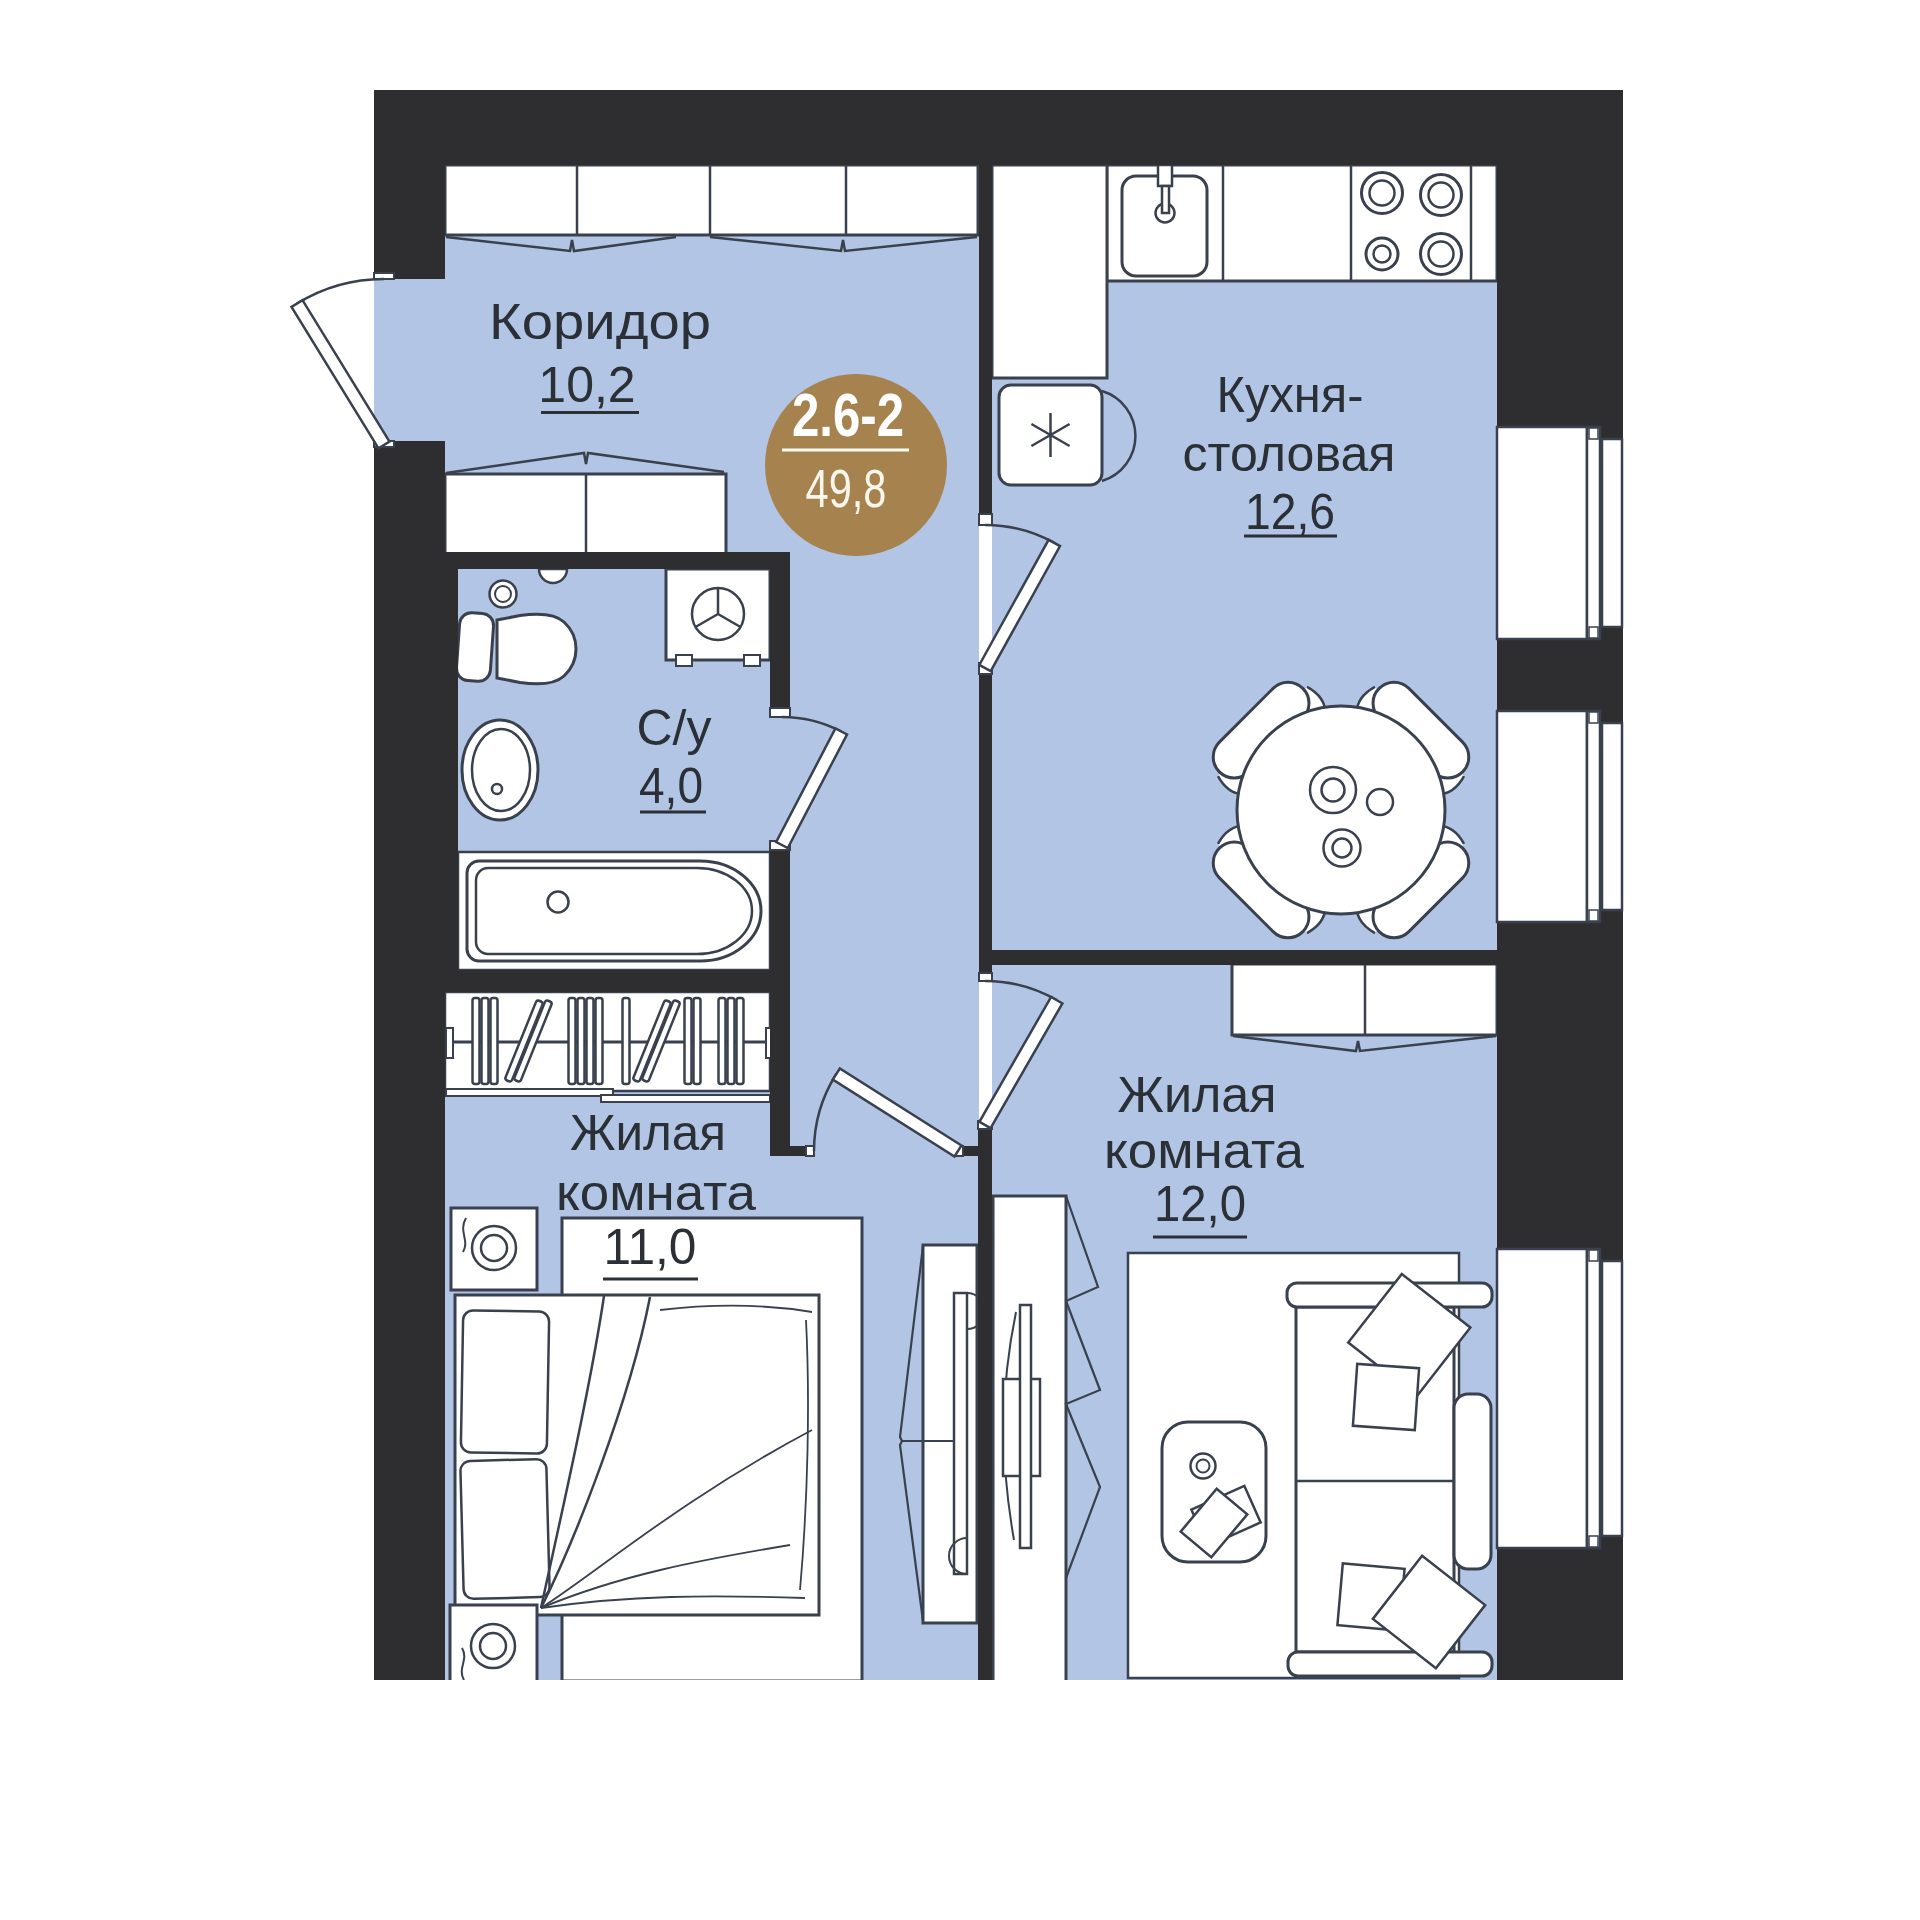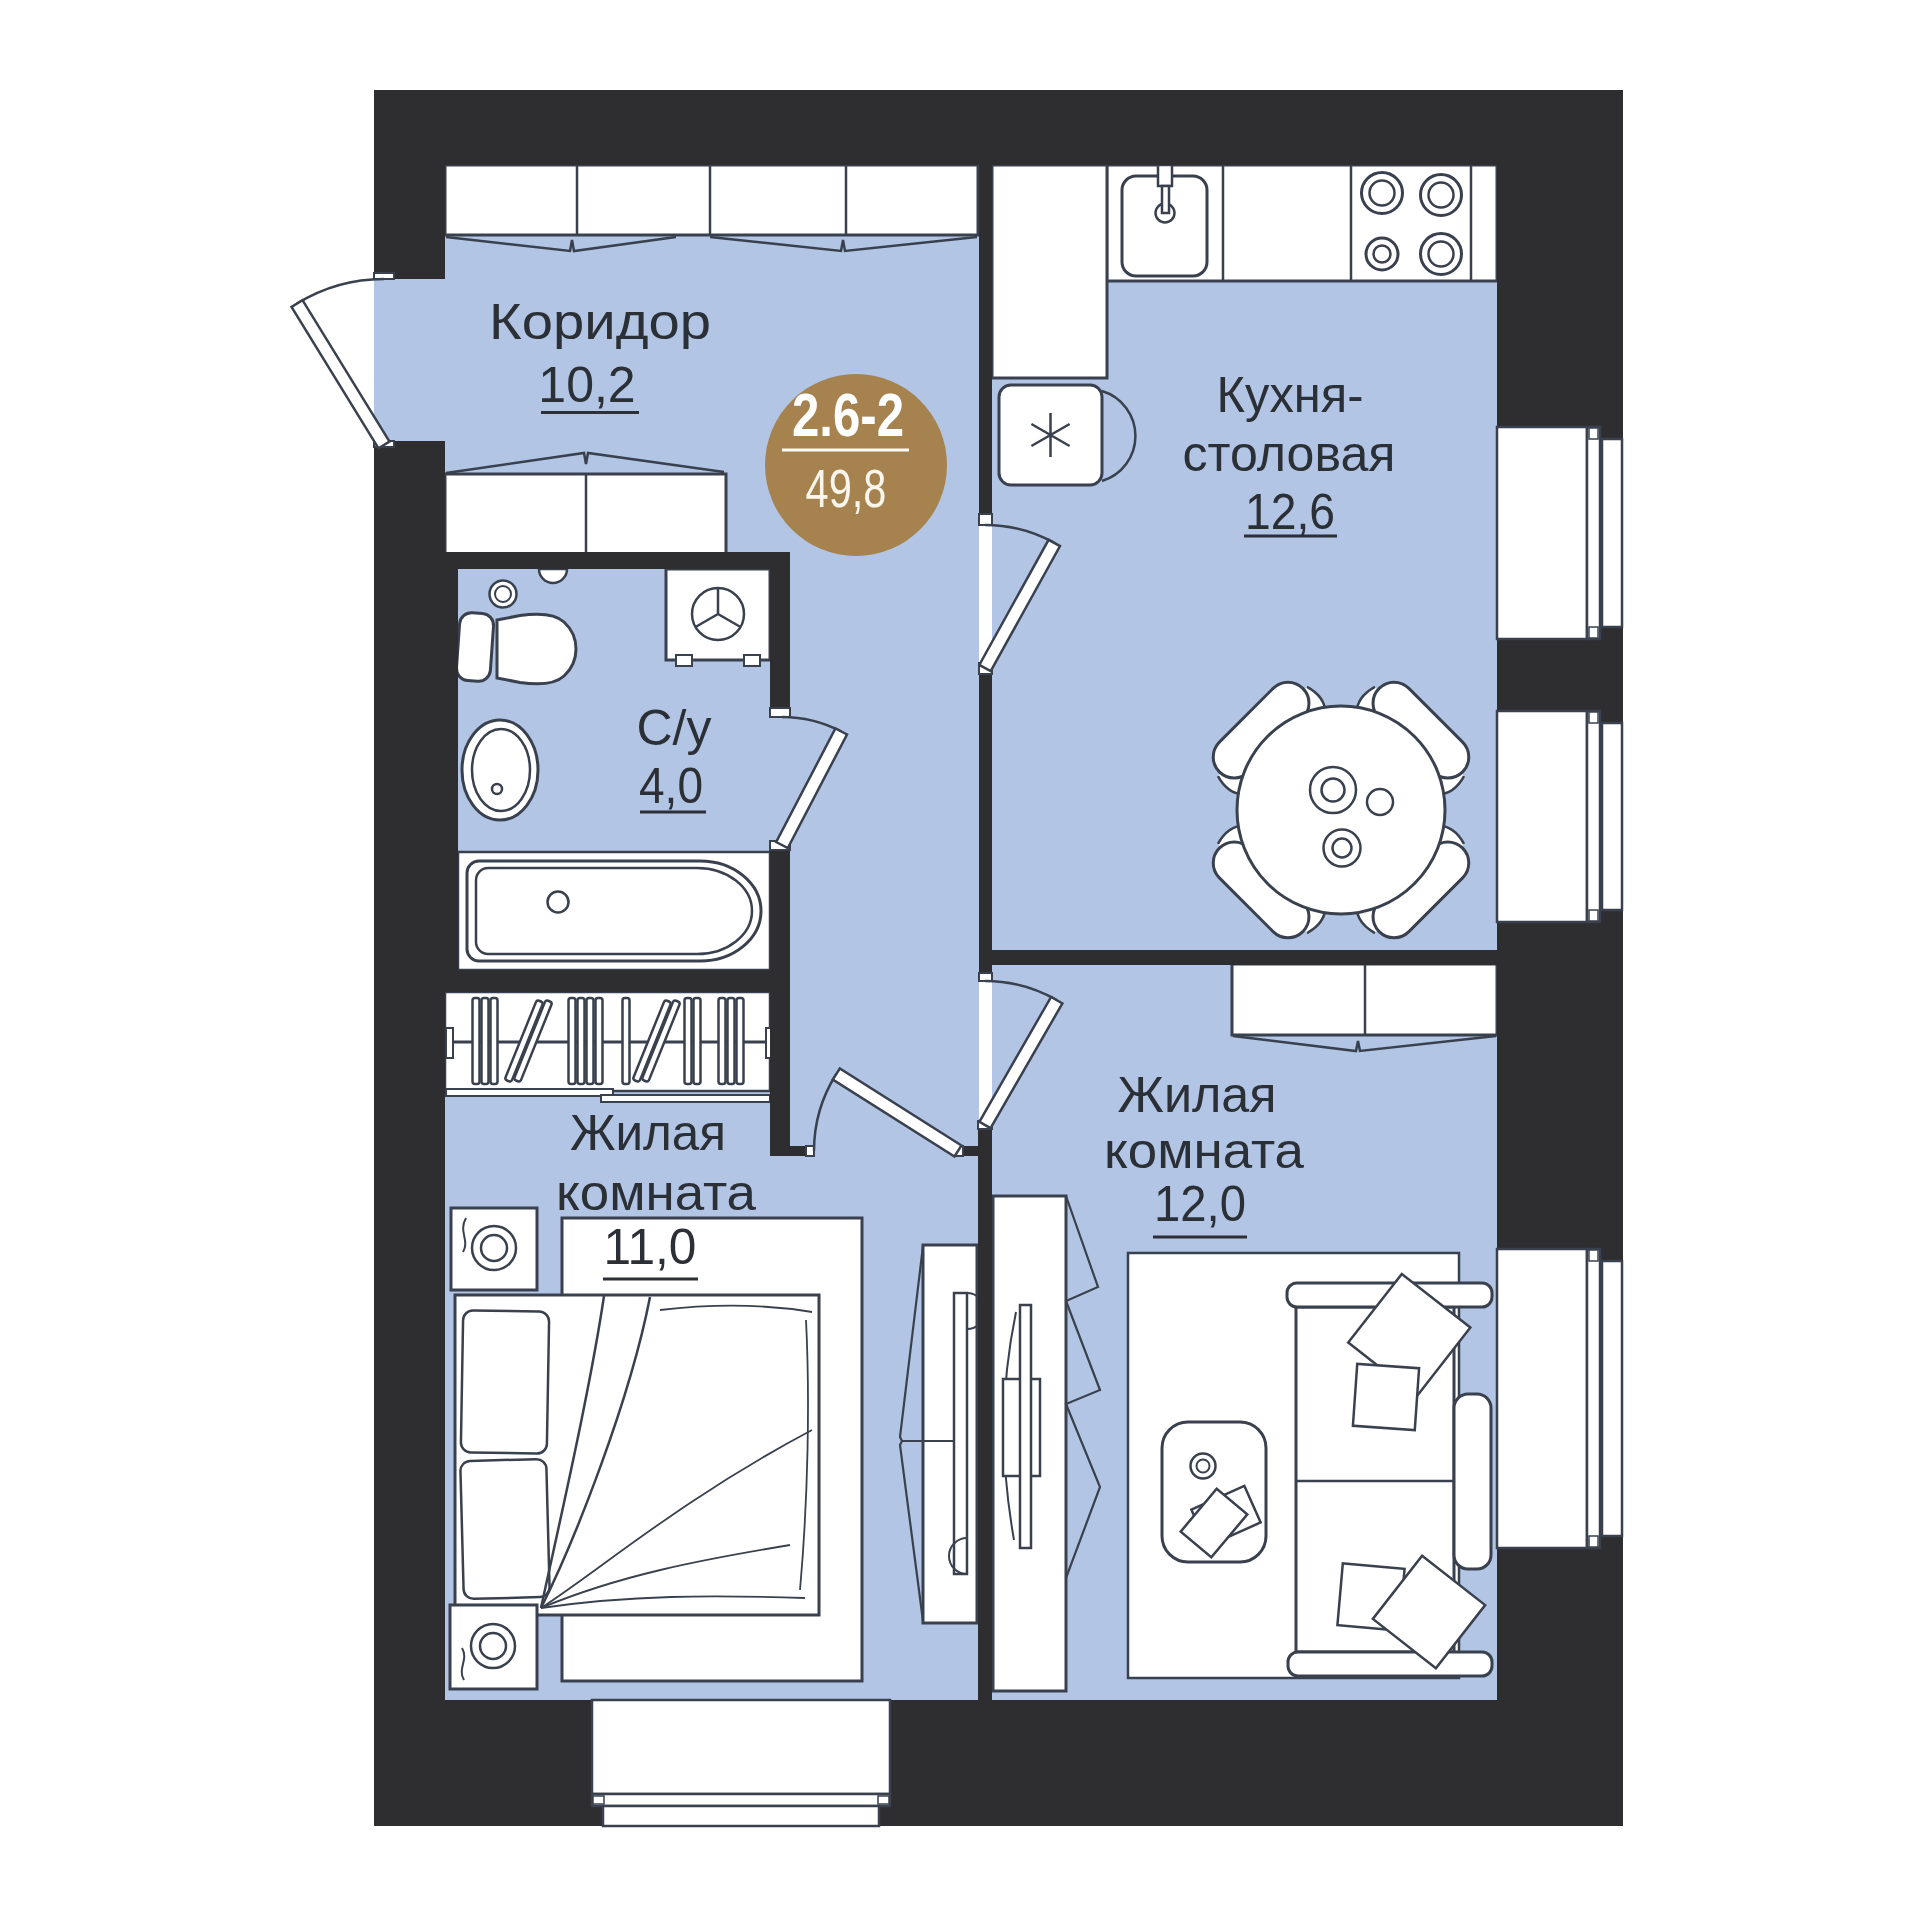--- a/index.html
+++ b/index.html
@@ -1,16 +1,16 @@
 <!DOCTYPE html>
 <html><head>
 <meta charset="utf-8">
 <style>
   html,body { margin:0; padding:0; background:#fff; }
-  #page { width:1920px; height:1920px; position:relative; font-family:"Liberation Sans", sans-serif; }
+  #page { width:1920px; height:1680px; position:relative; font-family:"Liberation Sans", sans-serif; }
 </style>
 </head>
 <body>
 <div id="page">
 <svg width="1920" height="1920" viewBox="0 0 1920 1920">
 <rect x="0" y="0" width="1920" height="1920" fill="#ffffff"></rect>
 
 <rect x="445" y="165" width="534" height="991" fill="#b2c5e4"></rect>
 
 <rect x="374" y="279" width="71" height="162" fill="#b2c5e4"></rect>

